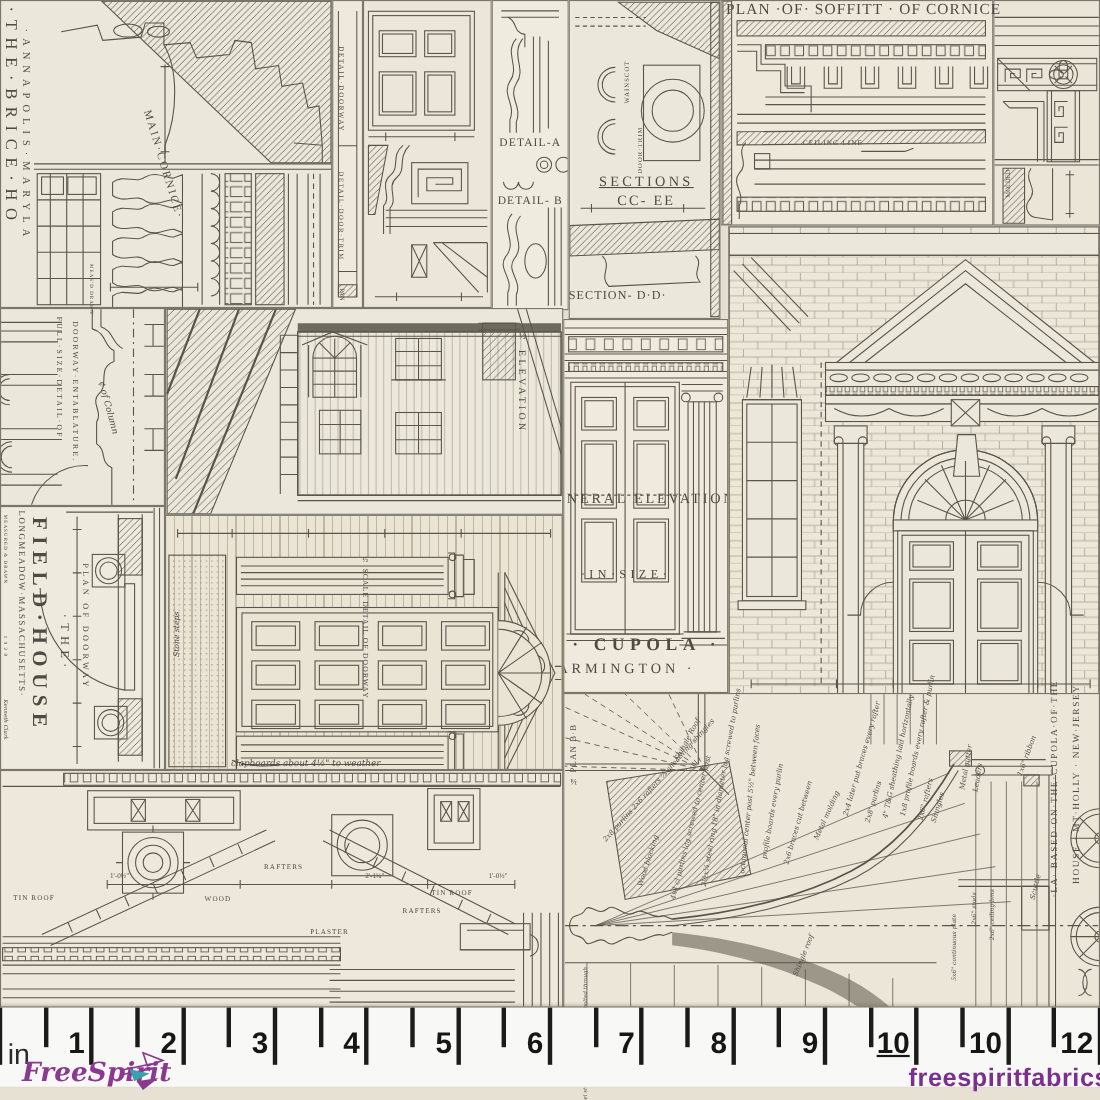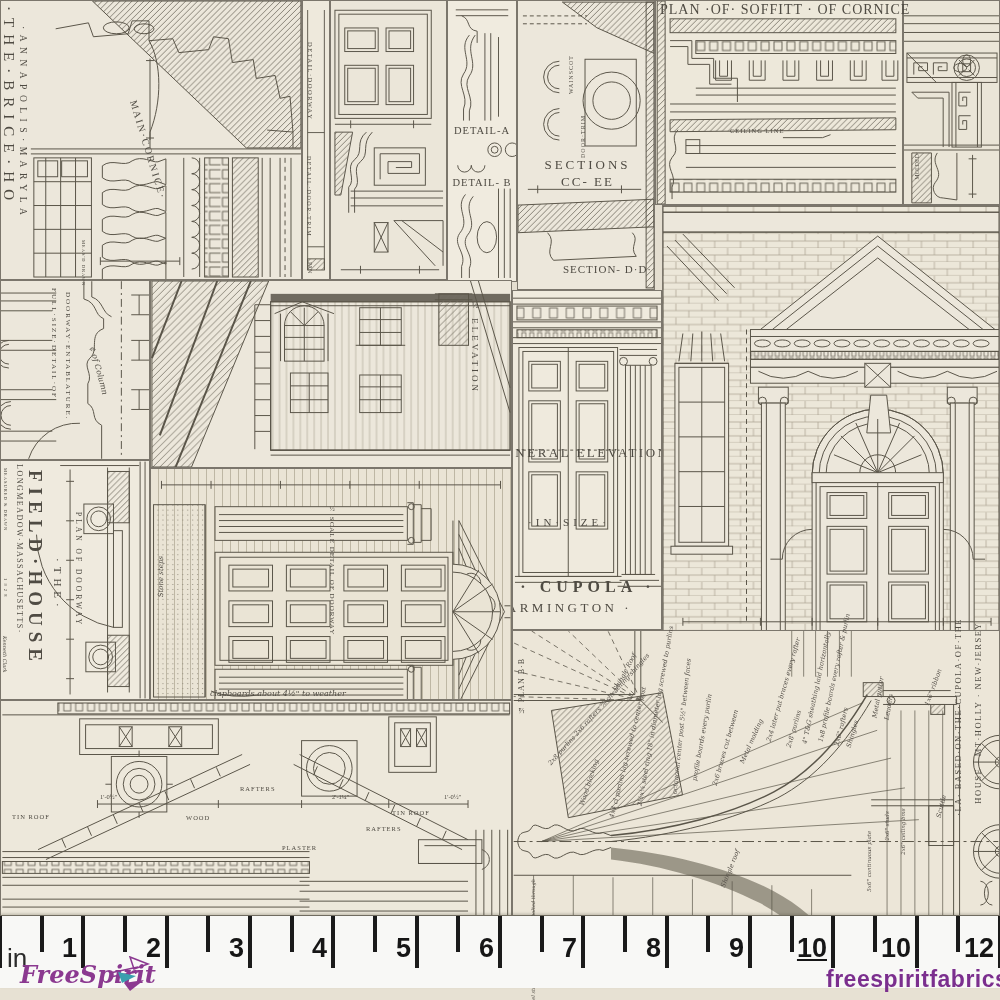--- a/index.html
+++ b/index.html
@@ -566,23 +566,23 @@
   <span class="t rot" style="left:128px;top:92px;font-size:10px;letter-spacing:2px;transform:rotate(73deg);">MAIN·CORNICE·</span>
 
   <span class="t v" style="left:306px;top:42px;font-size:6.5px;letter-spacing:1.5px;">DETAIL·DOORWAY</span>
   <span class="t v" style="left:306px;top:156px;font-size:6px;letter-spacing:1.5px;">DETAIL·DOOR·TRIM</span>
   <span class="t v" style="left:307px;top:262px;font-size:6px;">PAN</span>
 
   <span class="t" style="left:447px;top:126px;width:70px;text-align:center;font-size:10.5px;letter-spacing:1px;">DETAIL-A</span>
   <span class="t" style="left:447px;top:178px;width:70px;text-align:center;font-size:10.5px;letter-spacing:1px;">DETAIL- B</span>
   <span class="t vu" style="left:568px;top:55px;font-size:6px;letter-spacing:1px;">WAINSCOT</span>
   <span class="t vu" style="left:580px;top:115px;font-size:6px;letter-spacing:1px;">DOOR·TRIM</span>
-  <span class="t" style="left:525px;top:158px;width:125px;text-align:center;font-size:13px;letter-spacing:3px;">SECTIONS</span>
+  <span class="t" style="left:525px;top:158px;width:125px;text-align:center;font-size:13px;letter-spacing:3px;text-decoration:underline;">SECTIONS</span>
   <span class="t" style="left:525px;top:175px;width:125px;text-align:center;font-size:13px;letter-spacing:2px;">CC- EE</span>
-  <span class="t" style="left:517px;top:264px;width:135px;text-align:right;font-size:11px;letter-spacing:1px;">SECTION- D·D·</span>
+  <span class="t" style="left:517px;top:264px;width:135px;text-align:left;font-size:11px;letter-spacing:1px;">SECTION- D·D·</span>
 
   <span class="t" style="left:660px;top:3px;width:240px;text-align:center;font-size:14px;letter-spacing:1px;">PLAN ·OF· SOFFITT · OF CORNICE</span>
   <span class="t" style="left:730px;top:128px;font-size:6.5px;letter-spacing:1px;">CEILING LINE</span>
   <span class="t vu" style="left:914px;top:152px;font-size:6px;">MOLDED·</span>
 
 
   <span class="t v" style="left:50px;top:288px;font-size:7px;letter-spacing:2px;">FULL·SIZE·DETAIL·OF</span>
   <span class="t v" style="left:64px;top:292px;font-size:7px;letter-spacing:2px;">DOORWAY·ENTABLATURE.</span>
   <span class="t it rot" style="left:88px;top:340px;font-size:8px;transform:rotate(75deg);">¢ of Column</span>
 

